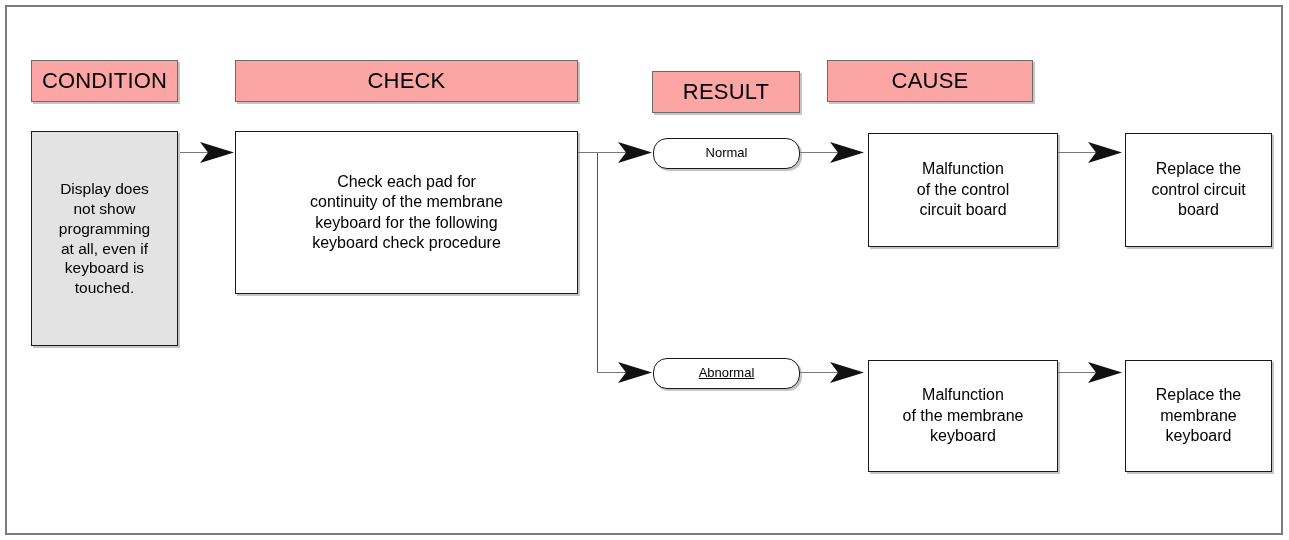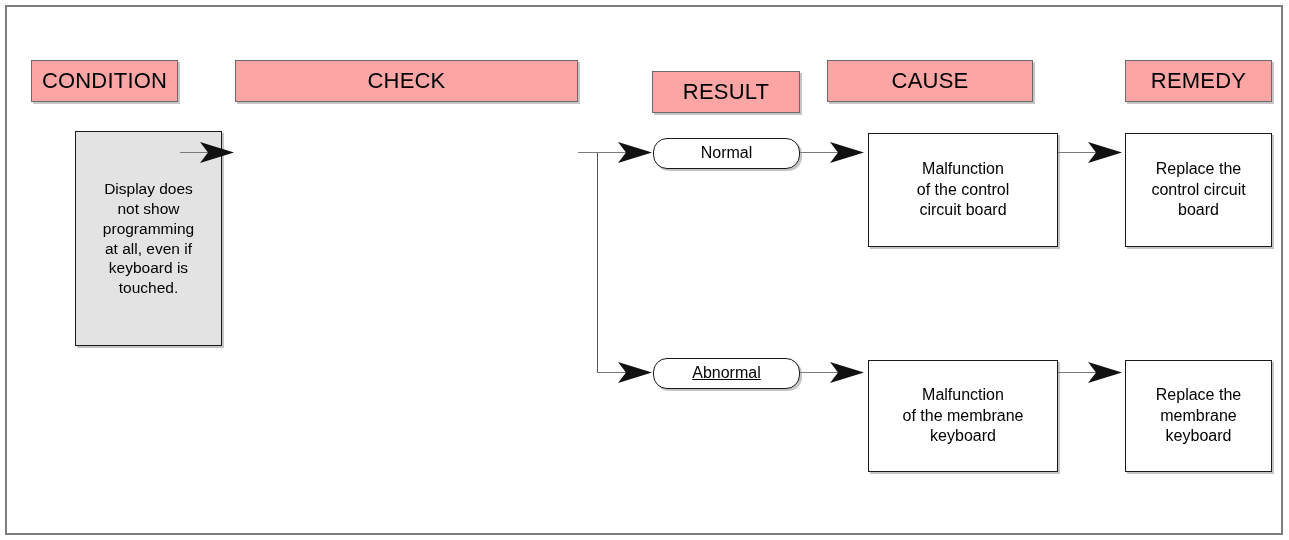--- a/index.html
+++ b/index.html
@@ -56,21 +56,21 @@
   }
   .cond-box {
     background: #e3e3e3;
     border: 1.8px solid #1a1a1a;
     font-size: 15.5px;
   }
   .body-box {
     font-size: 16px;
   }
   .result-box {
-    font-size: 16px;
+    font-size: 13px;
     border-radius: 14px;
   }
   
   .hline {
     position: absolute;
     height: 0;
     border-top: 1.6px solid #7a7a7a;
   }
   .vline {
     position: absolute;
@@ -99,40 +99,43 @@
   </div>
 
   <div class="box header-box" style="left:652px; top:60px; width:148px; height:42px;margin-top:11px;">
     <span class="txt">RESULT</span>
   </div>
 
   <div class="box header-box" style="left:827px; top:60px; width:206px; height:42px;">
     <span class="txt">CAUSE</span>
   </div>
 
-  <div class="box header-box" style="left:1125px; top:60px; width:147px; height:42px;">
-    <span class="txt">REMEDY</span>
-  </div>
-
-  <div class="box cond-box" style="left:31px; top:131px; width:147px; height:215px;margin-left:44px;">
+
+  <div class="box cond-box" style="left:31px; top:131px; width:147px; height:215px;">
     <span class="txt">Display does
 not show
 programming
 at all, even if
 keyboard is
 touched.</span>
   </div>
 
   <div class="hline" style="left:180px; top:152px; width:38px;"></div>
   <div class="arrow" style="left:200px; top:142px;">
     <svg width="34" height="21" viewBox="0 0 34 21">
       <path d="M0,0 L34,10.5 L0,21 L8,10.5 Z" fill="#111111"></path>
     </svg>
   </div>
 
+  <div class="box body-box" style="left:235px; top:131px; width:343px; height:163px;">
+    <span class="txt">Check each pad for
+continuity of the membrane
+keyboard for the following
+keyboard check procedure</span>
+  </div>
 
   <div class="hline" style="left:578px; top:152px; width:20px;"></div>
   <div class="vline" style="left:597px; top:152px; height:221px;"></div>
 
   <div class="hline" style="left:597px; top:152px; width:38px;"></div>
   <div class="arrow" style="left:618px; top:142px;">
     <svg width="34" height="21" viewBox="0 0 34 21">
       <path d="M0,0 L34,10.5 L0,21 L8,10.5 Z" fill="#111111"></path>
     </svg>
   </div>

